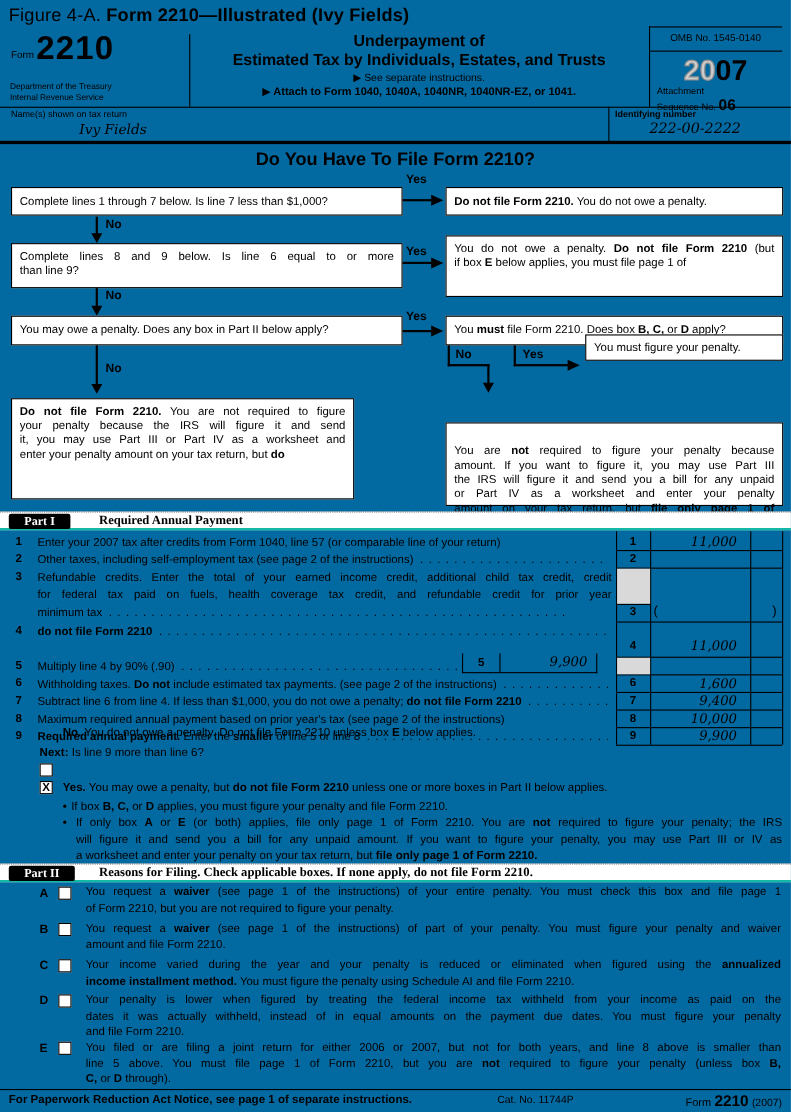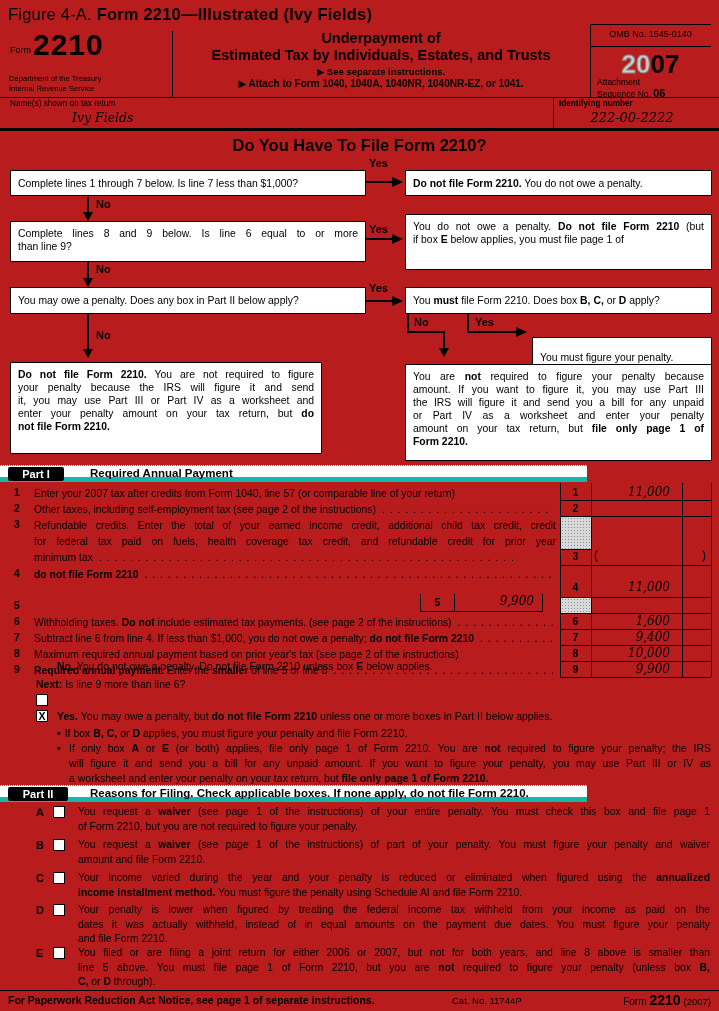--- a/index.html
+++ b/index.html
@@ -1,18 +1,18 @@
 <!DOCTYPE html>
 <html><head>
 <meta charset="utf-8">
 <style>
   * { margin:0; padding:0; box-sizing:border-box; }
   html,body { background:#fff; }
   .page {
-    position:relative; width:719px; height:1011px; background:#b91c1c; color:#000;
+    position:relative; width:719px; height:1011px; background:#0369a1; color:#000;
     font-family:"Liberation Sans","DejaVu Sans",sans-serif; font-size:10.5px; overflow:hidden;
   }
   .ab { position:absolute; }
   .vl { position:absolute; width:1px; background:#000; }
   .hl { position:absolute; height:1px; background:#000; }
   b { font-weight:bold; }
   .tline { white-space:nowrap; }
   .jblock .tline:not(:last-child) { text-align-last:justify; }
   .flexline { display:flex; }
   .leader { flex:1; overflow:hidden; white-space:nowrap; margin:0 3px 0 6px; color:#000; }
@@ -22,21 +22,21 @@
   .tiny { font-size:7.6px; line-height:9px; }
   .ctr { text-align:center; }
   .hdrtitle { font-size:14.5px; font-weight:bold; line-height:17px; }
   .year20 { color:#cccccc; -webkit-text-stroke:1.1px #8a8a8a; }
   .fill { font-family:"DejaVu Serif",serif; font-style:italic; }
   .fbox { position:absolute; border:1.6px solid #000; padding:3px 7px; font-size:10.4px; line-height:13px; background:#fff; }
   .vcent { display:flex; align-items:center; }
   .ylbl { position:absolute; font-weight:bold; font-size:11px; }
   .ah-d { position:absolute; width:0; height:0; border-left:5px solid transparent; border-right:5px solid transparent; border-top:9px solid #000; }
   .ah-r { position:absolute; width:0; height:0; border-top:5px solid transparent; border-bottom:5px solid transparent; border-left:11px solid #000; }
-  .partbar { position:absolute; left:0; width:587px; height:17px; border-top:1px dotted #666; border-bottom:5px solid #14b8a6; background:#fff; }
+  .partbar { position:absolute; left:0; width:719px; height:17px; border-top:1px dotted #666; border-bottom:2px solid #14b8a6; background:#fff;font-family:Liberation Serif, serif; }
   .partlabel { position:absolute; left:8px; top:1px; width:56px; height:14px; background:#000; color:#fff; font-weight:bold; font-size:11px; text-align:center; line-height:14px; border-radius:2px; }
   .parttitle { position:absolute; left:90px; top:1px; font-size:11.5px; font-weight:bold; }
   .p1no { position:absolute; left:14px; font-weight:bold; font-size:10.5px; }
   .p1desc { position:absolute; left:34px; width:522px; font-size:10.4px; line-height:16px; }
   .numcell { position:absolute; width:31px; text-align:center; font-weight:bold; font-size:10.5px; }
   .valcell { position:absolute; width:91px; text-align:right; padding-right:12px; font-size:12px; }
   .shade { position:absolute; background-color:#d9d9d9; background-image:radial-gradient(#8f8f8f 22%, rgba(0,0,0,0) 23%); background-size:3px 3px; }
   .cb { position:absolute; width:12px; height:12px; border:1.4px solid #000; background:#fff; }
   .cbx { display:block; text-align:center; font-weight:bold; font-size:10.5px; line-height:10px; }
   .nb { position:absolute; left:57px; font-size:10.5px; line-height:15px; }
@@ -61,31 +61,31 @@
   <div class="hl" style="left:590px;top:46px;width:121px"></div>
   <div class="hl" style="left:0;top:97px;width:719px"></div>
 
   <div class="ab tiny" style="left:10px;top:46px;font-size:9px">Form</div>
   <div class="ab formnum" style="left:33px;top:28px">2210</div>
   <div class="ab tiny" style="left:9px;top:74px">Department of the Treasury</div>
   <div class="ab tiny" style="left:9px;top:84px">Internal Revenue Service</div>
 
   <div class="ab ctr hdrtitle" style="left:172px;top:30px;width:418px">Underpayment of</div>
   <div class="ab ctr hdrtitle" style="left:172px;top:47px;width:418px">Estimated Tax by Individuals, Estates, and Trusts</div>
-  <div class="ab ctr" style="left:172px;top:66px;width:418px;font-size:9.5px;font-weight:bold">▶ See separate instructions.</div>
+  <div class="ab ctr" style="left:172px;top:66px;width:418px;font-size:9.5px;font-weight:normal">▶ See separate instructions.</div>
   <div class="ab ctr" style="left:172px;top:78px;width:418px;font-size:10px;font-weight:bold">▶ Attach to Form 1040, 1040A, 1040NR, 1040NR-EZ, or 1041.</div>
 
   <div class="ab ctr" style="left:590px;top:29px;width:121px;font-size:9px">OMB No. 1545-0140</div>
   <div class="ab ctr" style="left:590px;top:49px;width:121px;font-size:26px;font-weight:bold">
     <span class="year20">20</span><span>07</span>
   </div>
   <div class="ab" style="left:597px;top:77px;font-size:8.5px">Attachment</div>
   <div class="ab" style="left:597px;top:87px;font-size:8.5px">
     <span>Sequence No.</span>
-    <b style="font-size:11px">06</b>
+    <b style="font-size:14px">06</b>
   </div>
 
   <div class="vl" style="left:553px;top:97px;height:32px"></div>
   <div class="ab" style="left:10px;top:99px;font-size:8.2px">Name(s) shown on tax return</div>
   <div class="ab fill" style="left:72px;top:110px;font-size:12.5px">Ivy Fields</div>
   <div class="ab" style="left:559px;top:99px;font-size:8.2px;font-weight:bold">Identifying number</div>
   <div class="ab fill ctr" style="left:553px;top:110px;width:158px;font-size:13px">222-00-2222</div>
   <div class="ab" style="left:0;top:128px;width:719px;height:3px;background:#000"></div>
 
   <div class="ab ctr" style="left:0;top:136px;width:719px;font-size:16.5px;font-weight:bold">Do You Have To File Form 2210?</div>
@@ -137,32 +137,31 @@
   <div class="ylbl" style="left:414px;top:316px">No</div>
   <div class="vl" style="left:407px;top:314px;height:19px;width:2px"></div>
   <div class="hl" style="left:407px;top:331px;width:38px;height:2px"></div>
   <div class="vl" style="left:443px;top:331px;height:18px;width:2px"></div>
   <div class="ah-d" style="left:439px;top:348px"></div>
 
   <div class="ylbl" style="left:475px;top:316px">Yes</div>
   <div class="vl" style="left:467px;top:314px;height:19px;width:2px"></div>
   <div class="hl" style="left:467px;top:331px;width:50px;height:2px"></div>
   <div class="ah-r" style="left:516px;top:327px"></div>
-  <div class="fbox vcent" style="left:532px;top:337px;width:180px;height:40px">
+  <div class="fbox vcent" style="left:532px;top:304px;width:180px;height:24px">
       <span class="rich"><span>You must figure your penalty.</span></span>
     </div>
 
   <div class="fbox jblock" style="left:10px;top:362px;width:312px;height:92px;padding-top:5px">
       <div class="tline"><b>Do not file Form 2210.</b><span> You are not required to figure</span></div>
       <div class="tline"><span>your penalty because the IRS will figure it and send</span></div>
       <div class="tline"><span>it, you may use Part III or Part IV as a worksheet and</span></div>
       <div class="tline"><span>enter your penalty amount on your tax return, but </span><b>do</b></div>
-      <div class="tline"><b>not file Form 2210.</b></div>
-    </div>
-  <div class="fbox jblock" style="left:405px;top:364px;width:307px;height:97px;padding-top:5px">
+    </div>
+  <div class="fbox jblock" style="left:405px;top:384px;width:307px;height:76px;padding-top:19px">
       <div class="tline"><span>You are </span><b>not</b><span> required to figure your penalty because</span></div>
       <div class="tline"><span>amount. If you want to figure it, you may use Part III</span></div>
       <div class="tline"><span>the IRS will figure it and send you a bill for any unpaid</span></div>
       <div class="tline"><span>or Part IV as a worksheet and enter your penalty</span></div>
       <div class="tline"><span>amount on your tax return, but </span><b>file only page 1 of</b></div>
       <div class="tline"><b>Form 2210.</b></div>
     </div>
 
   <div class="partbar" style="top:465px">
     <div class="partlabel">Part I</div>
@@ -223,20 +222,26 @@
   <div class="p1desc jblock" style="top:567px">
       <div class="tline flexline">
         <span><b>do not file Form 2210</b></span>
         <span class="leader"></span>
       </div>
     </div>
   <div class="numcell" style="left:560px;top:581px">4</div>
   <div class="valcell fill" style="left:591px;top:580px">11,000</div>
 
   <div class="p1no" style="top:599px">5</div>
+  <div class="p1desc" style="top:599px;width:385px">
+      <div class="tline flexline">
+        <span class="rich"><span>Multiply line 4 by 90% (.90)</span></span>
+        <span class="leader"></span>
+      </div>
+    </div>
   <div class="ab" style="left:420px;top:594px;width:123px;height:18px;border-left:1.4px solid #000;border-right:1.4px solid #000;border-bottom:1.4px solid #000;display:flex">
     <span style="width:34px;text-align:center;font-weight:bold;font-size:10.5px;border-right:1.4px solid #000;line-height:16px">5</span>
     <span class="fill" style="flex:1;text-align:right;padding-right:8px;font-size:12px;line-height:15px">9,900</span>
   </div>
 
   <div class="p1no" style="top:615px">6</div>
   <div class="p1desc" style="top:615px">
       <div class="tline flexline">
         <span class="rich"><span>Withholding taxes. </span><b>Do not</b><span> include estimated tax payments. (see page 2 of the instructions)</span></span>
         <span class="leader"></span>

